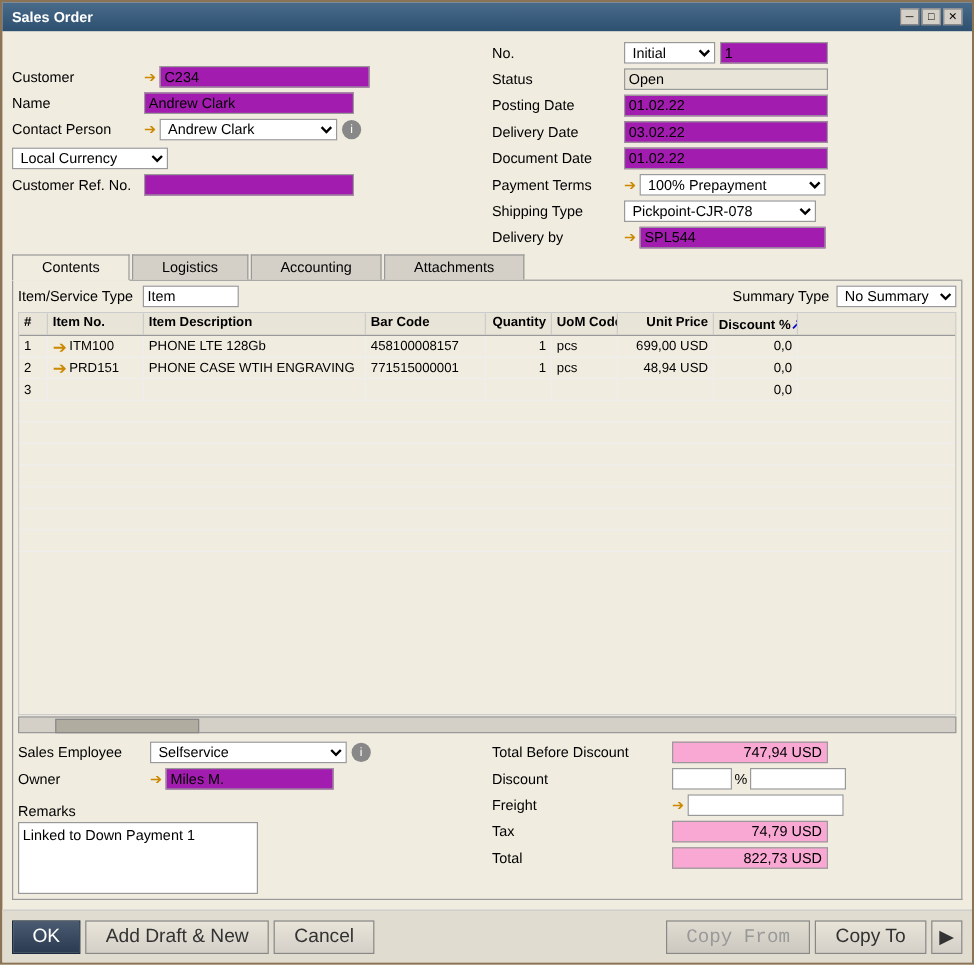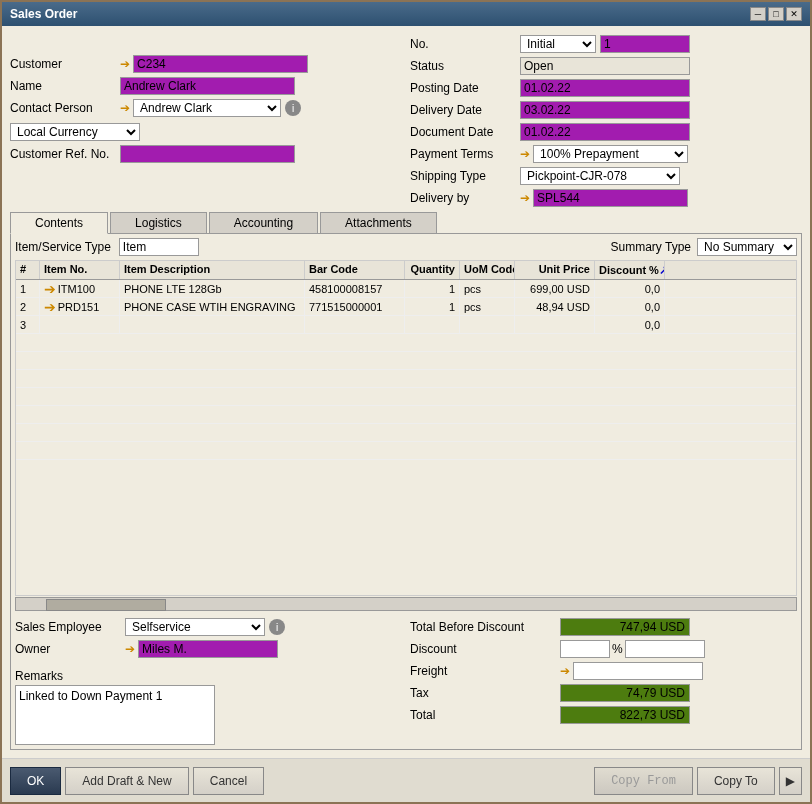--- a/index.html
+++ b/index.html
@@ -85,39 +85,39 @@
     .col-qty { width: 55px; min-width: 55px; text-align: right; justify-content: flex-end; }
     .col-uom { width: 55px; min-width: 55px; }
     .col-price { width: 80px; min-width: 80px; text-align: right; justify-content: flex-end; }
     .col-discount { width: 70px; min-width: 70px; text-align: right; justify-content: flex-end; }
     
     .scrollbar-area { height: 14px; background: #d4d0c8; border: 1px solid #999; margin-top: 1px; position: relative; }
     .scrollbar-thumb { height: 12px; width: 120px; background: #b0aca0; position: absolute; left: 30px; top: 1px; border: 1px solid #888; }
     
     .totals-row { display: flex; align-items: center; height: 20px; }
     .totals-label { width: 150px; min-width: 150px; }
-    .totals-input { height: 18px; width: 130px; border: 1px solid #999; background: #4d7c0f; padding: 0 4px; text-align: right; font-size: 12px; }
+    .totals-input { height: 18px; width: 130px; border: 1px solid #999; background: #f9a8d4; padding: 0 4px; text-align: right; font-size: 12px; }
     .totals-input-white { background: white; }
     .percent-sign { margin-left: 2px; }
     .remarks-textarea { 
       width: 200px; height: 60px; border: 1px solid #999; 
       background: white; padding: 3px; font-size: 12px;
       resize: none; font-family: Arial, sans-serif;
     }
     
     .footer-buttons { 
       display: flex; align-items: center; gap: 4px;
       padding: 6px 8px; background: #e0dcd0; 
       border-top: 1px solid #ccc;
       height: 44px; min-height: 44px;
     }
     .btn {
       height: 28px; padding: 0 16px;
       border: 1px solid #888; cursor: pointer;
-      font-size: 12px; font-family: Arial, sans-serif;
+      font-size: 16px; font-family: Arial, sans-serif;
     }
     .btn-dark { background: linear-gradient(to bottom, #4a5a70, #2a3a50); color: white; border-color: #1a2a40; }
     .btn-light { background: linear-gradient(to bottom, #e8e4d8, #d4d0c8); color: #333; }
     .btn-disabled { background: linear-gradient(to bottom, #e0dcd0, #ccc8c0); color: #999; cursor: default; font-family: Liberation Mono, monospace; }
     .btn-spacer { flex: 1; }
     
     .info-icon { 
       width: 16px; height: 16px; background: #888; color: white; 
       border-radius: 50%; display: inline-flex; align-items: center; justify-content: center;
       font-size: 10px; cursor: pointer; margin-left: 4px;
@@ -296,21 +296,21 @@
 
         <div class="scrollbar-area">
           <div class="scrollbar-thumb"></div>
         </div>
 
         <div style="display:flex; gap:8px; margin-top: 6px;">
 
           <div style="flex:1; display:flex; flex-direction:column; gap:2px;">
             <div class="form-row">
               <span style="width:110px; min-width:110px;">Sales Employee</span>
-              <select class="form-input select-input" style="width:140px;">
+              <select class="form-input select-input" style="width:164px;">
                 <option>Selfservice</option>
               </select>
               <span class="info-icon">i</span>
             </div>
             <div class="form-row">
               <span style="width:110px; min-width:110px;">Owner</span>
               <span class="form-arrow">➔</span>
               <input class="form-input" style="width: 140px;" value="Miles M.">
             </div>
             <div style="margin-top:8px; display:flex; flex-direction:column; gap:2px;">

